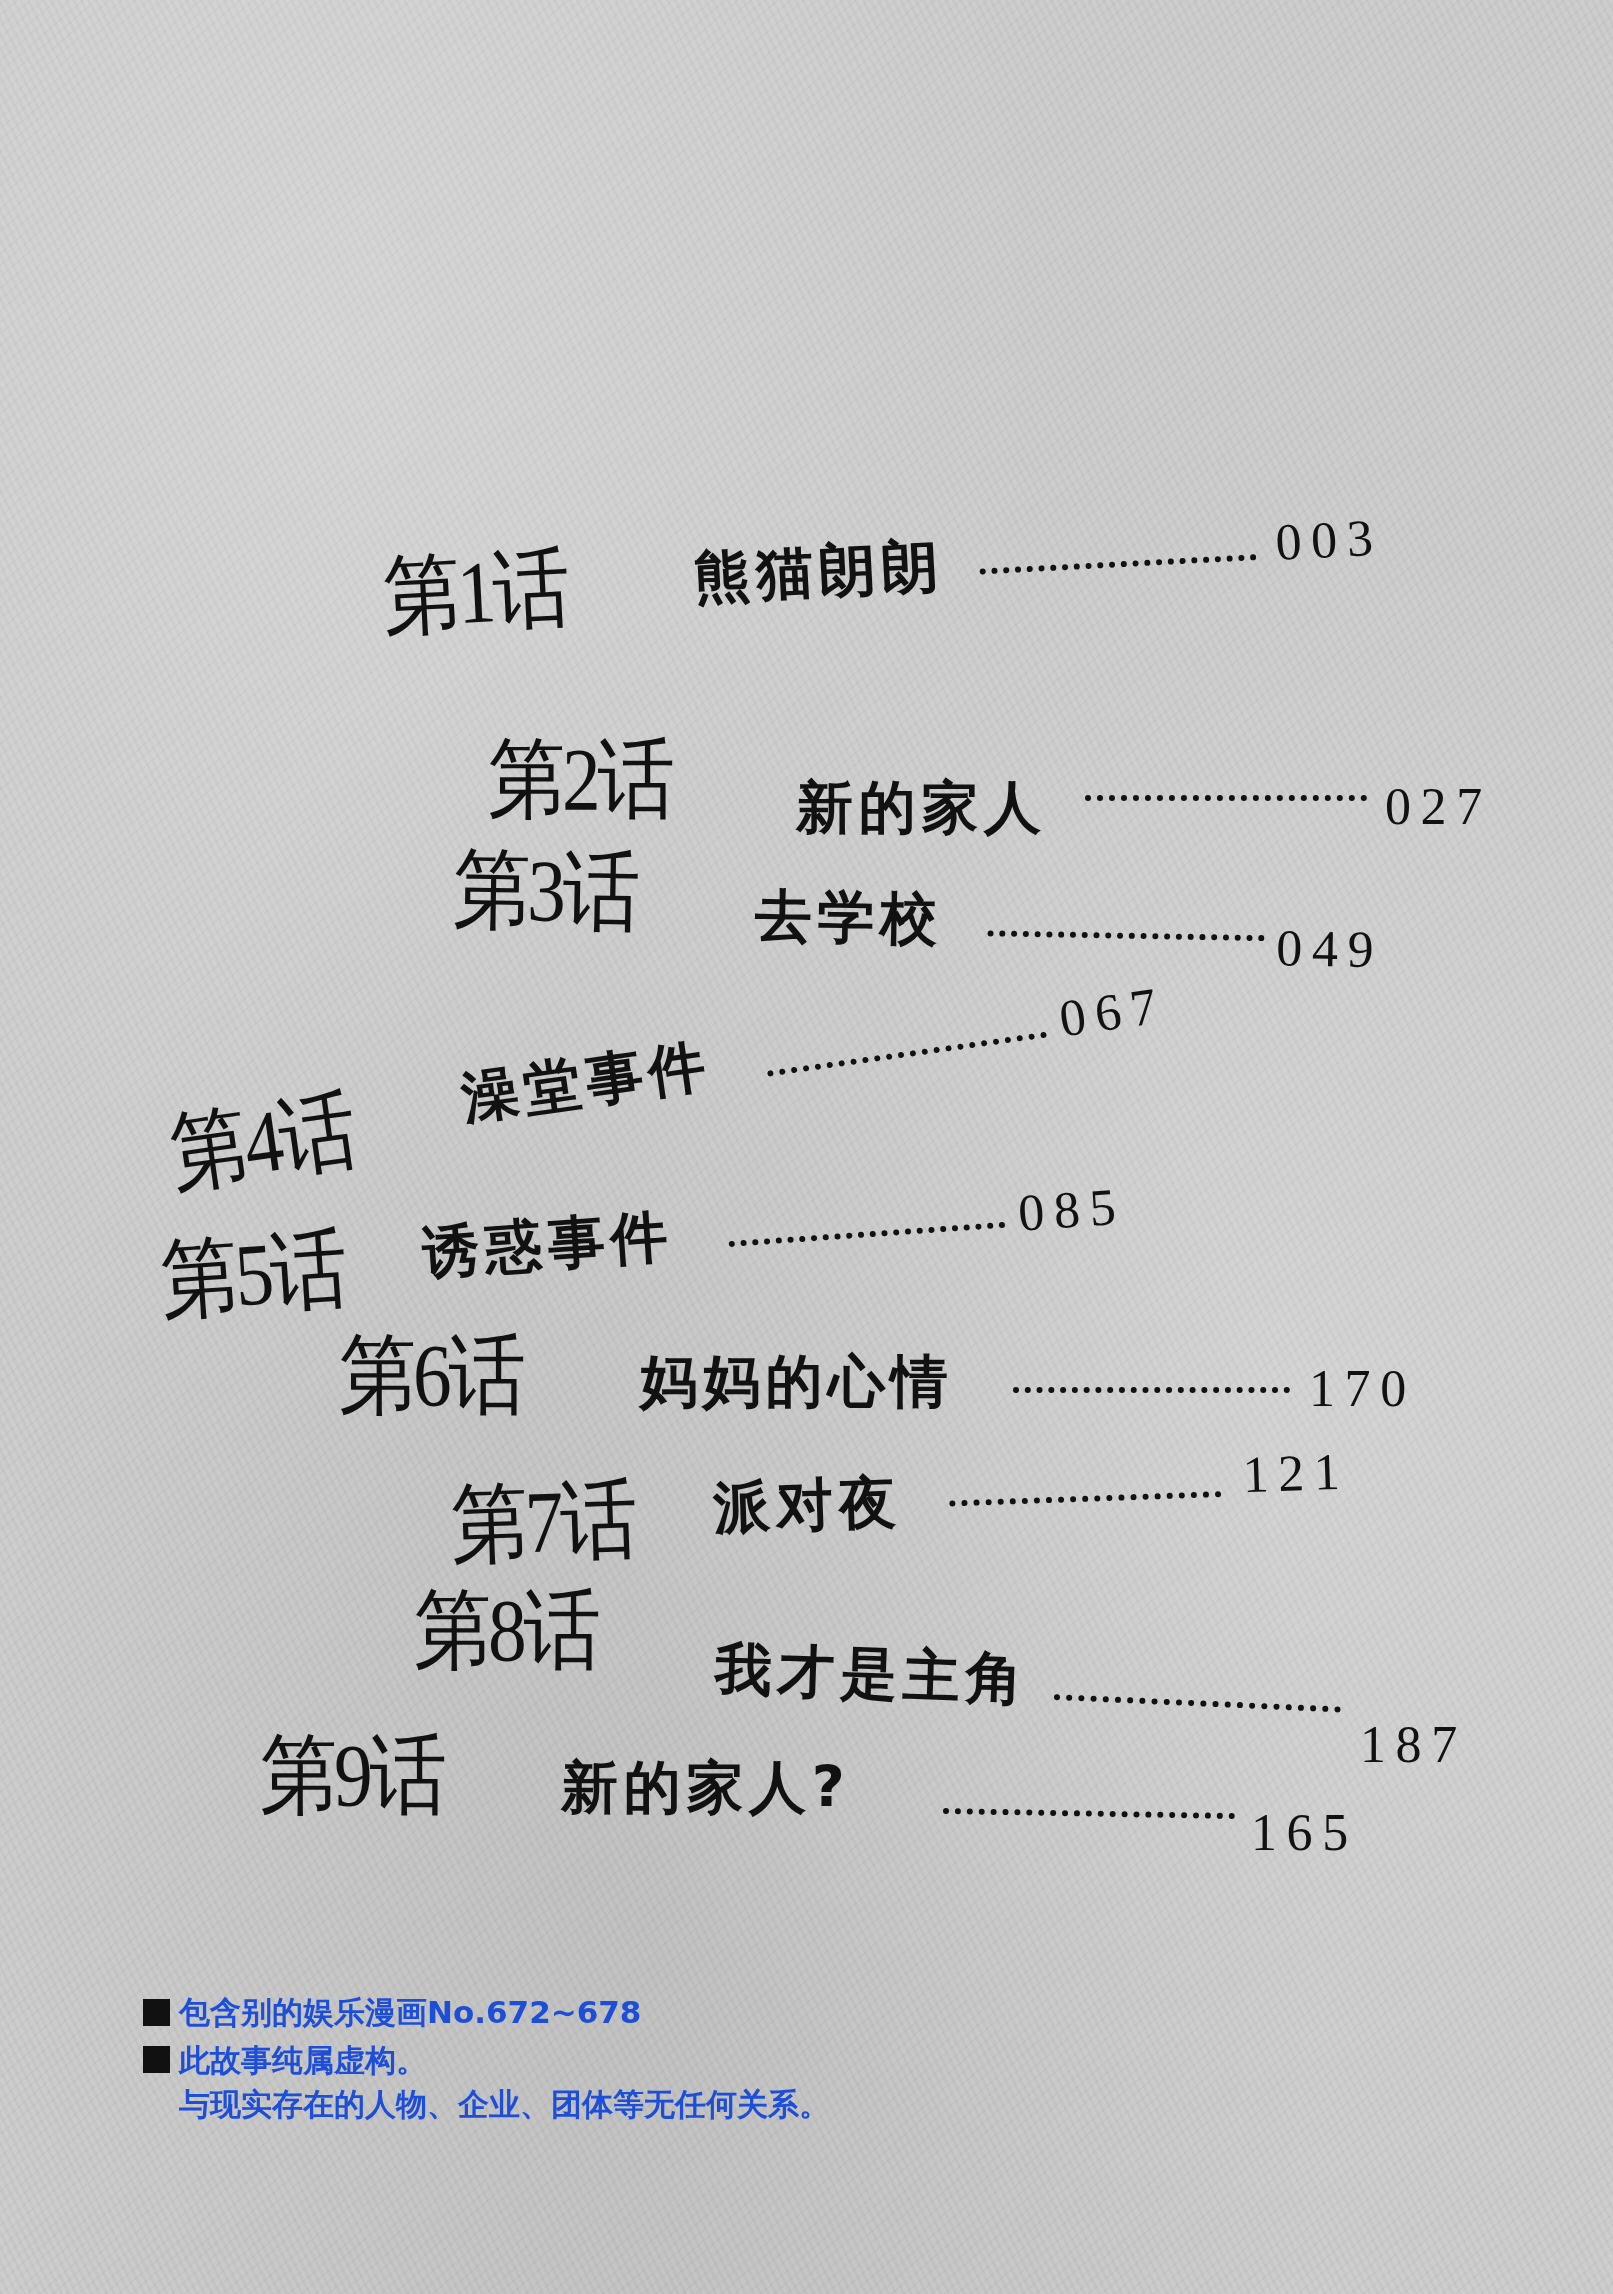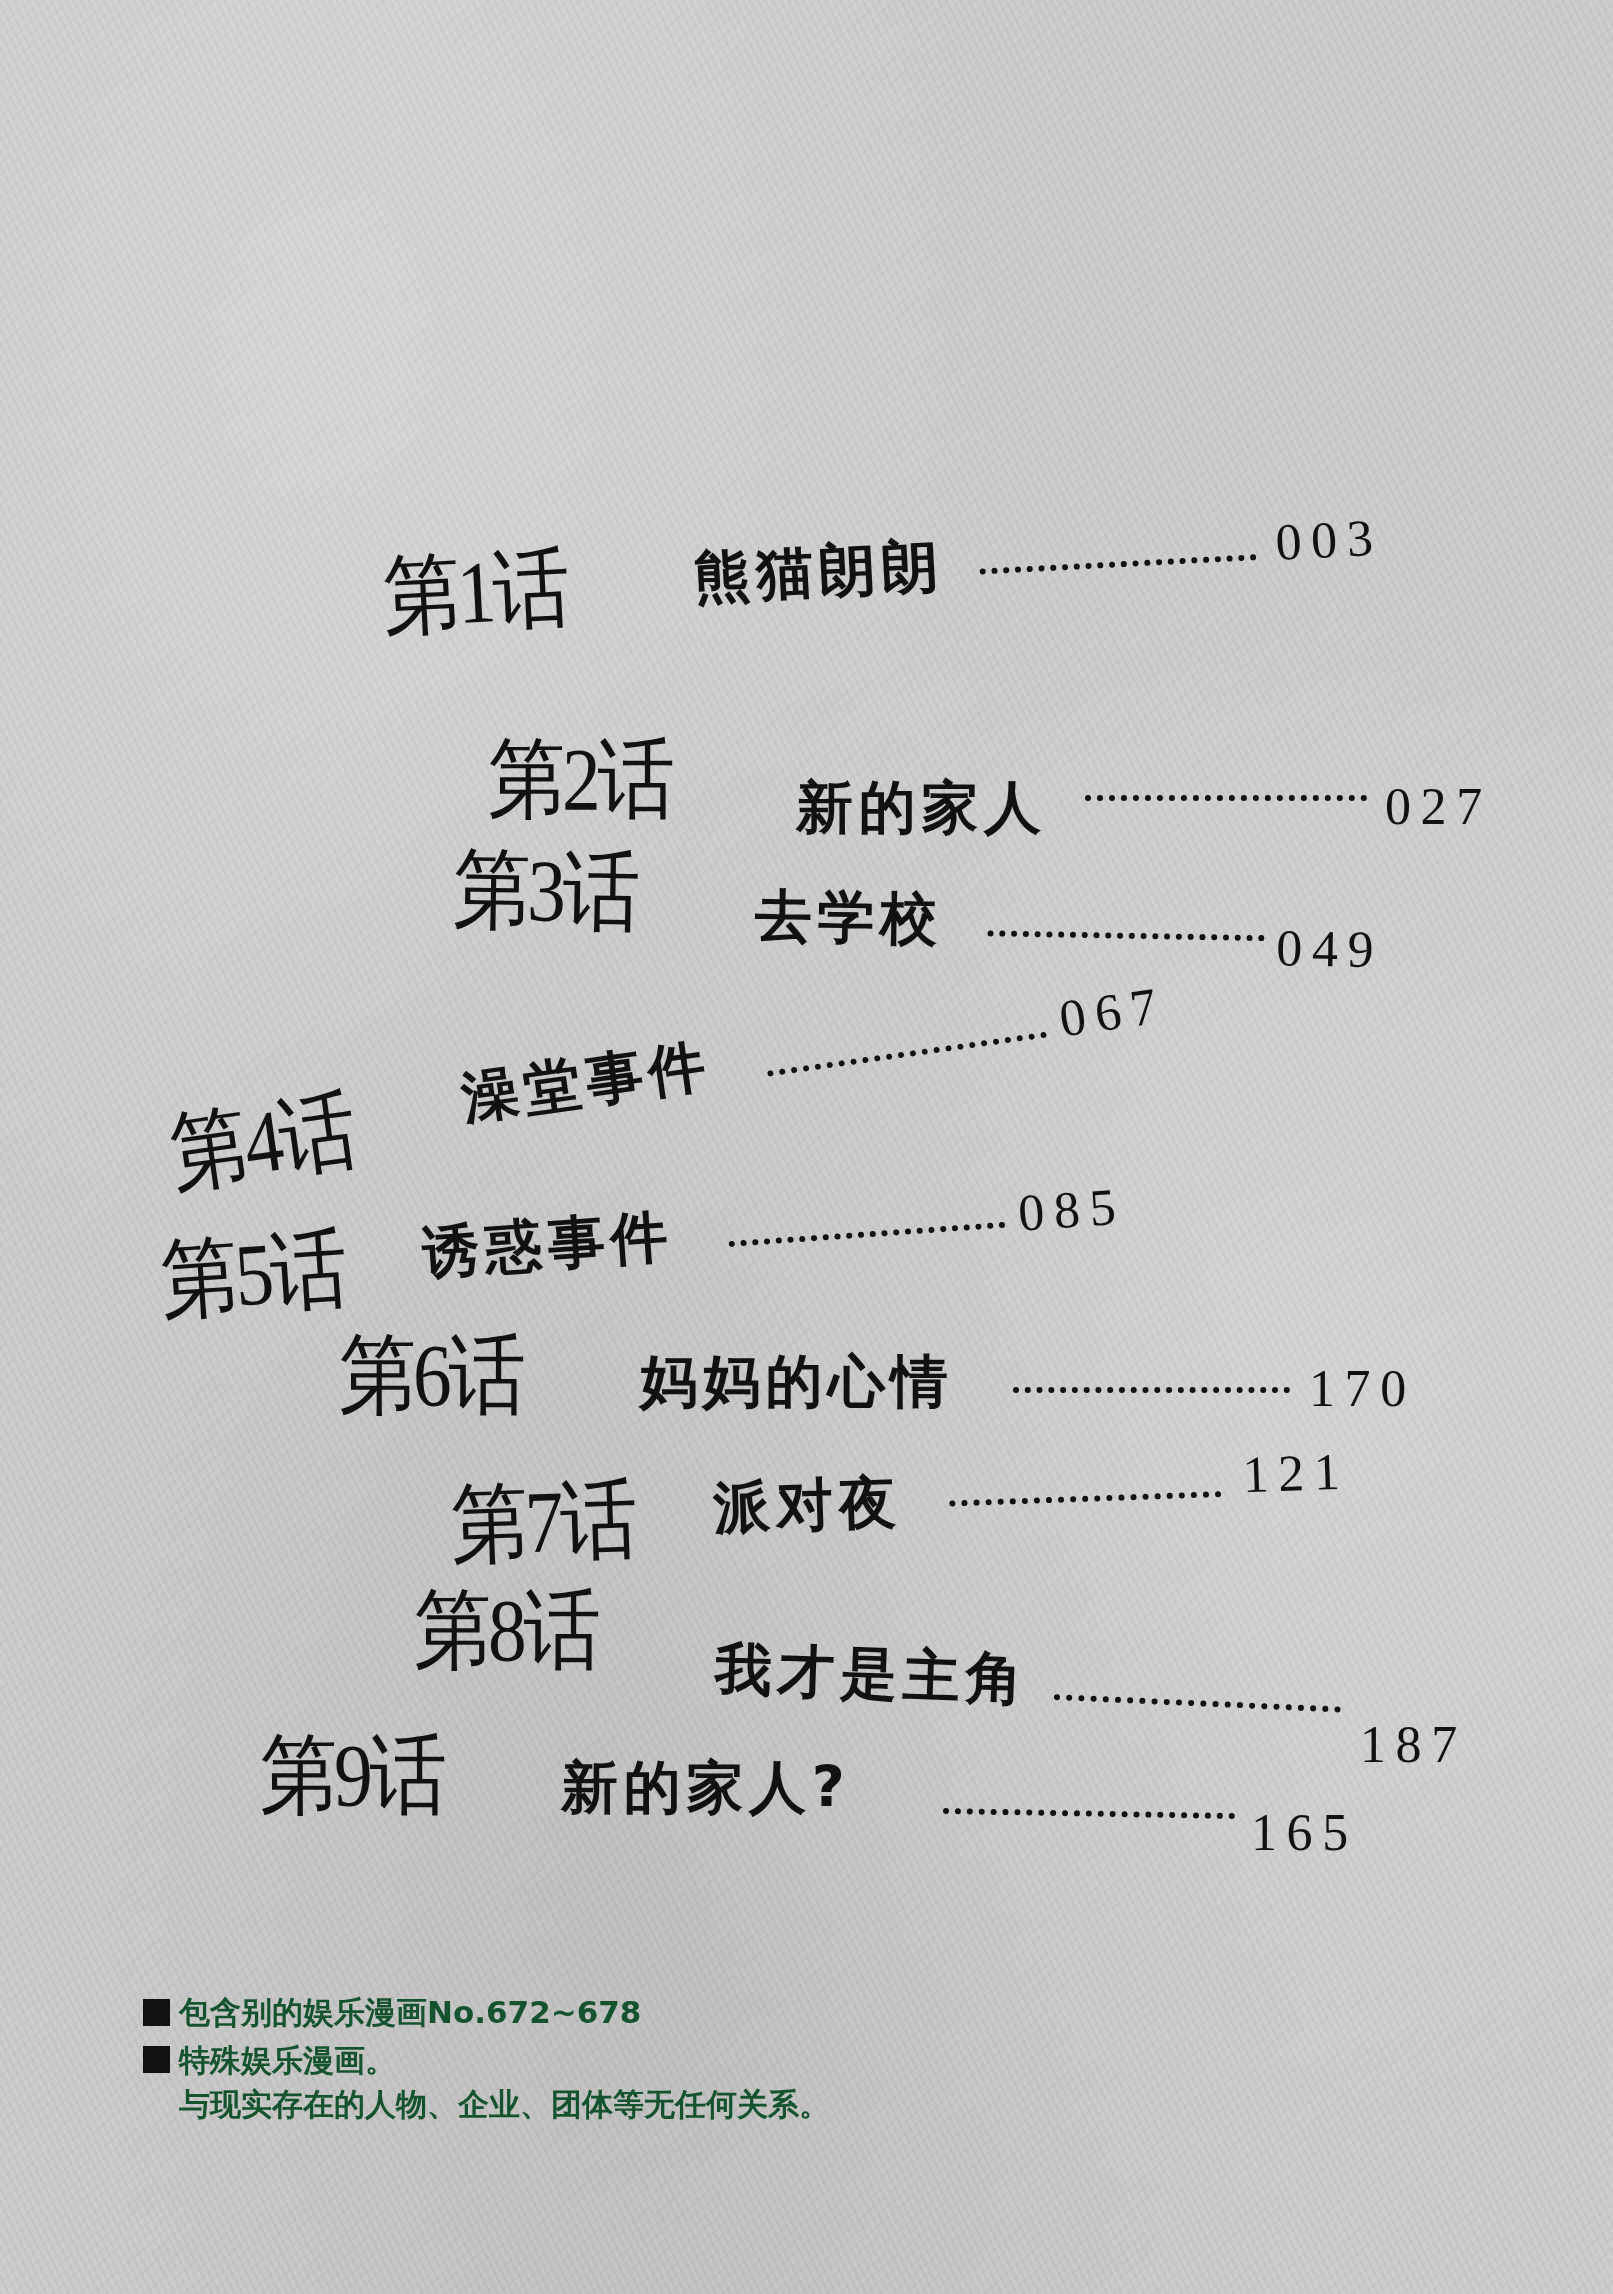--- a/index.html
+++ b/index.html
@@ -16,21 +16,21 @@
       #cbcbcb;}
   .entry{position:absolute;white-space:nowrap;transform-origin:left center;}
   .ep-label{position:absolute;font-family:"Liberation Serif","DejaVu Serif",serif;
     font-size:88px;line-height:1;letter-spacing:-3.8px;transform:scaleX(0.88);transform-origin:left bottom;}
   .ep-title{position:absolute;font-family:"DejaVu Sans","Liberation Sans",sans-serif;
     font-weight:bold;font-size:57px;line-height:1;letter-spacing:5.7px;}
   .ep-dots{position:absolute;border-bottom:6.7px dotted #111;height:0;}
   .ep-page{position:absolute;font-family:"Liberation Serif","DejaVu Serif",serif;
     font-size:52px;line-height:1;letter-spacing:9.6px;}
   .notes{position:absolute;left:143px;top:1990px;font-family:"DejaVu Sans","Liberation Sans",sans-serif;
-    font-size:31px;line-height:44px;color:#14532d;font-weight:bold;}
+    font-size:31px;line-height:44px;color:#1d4ed8;font-weight:bold;}
   .note{position:relative;padding-left:36px;margin-bottom:3.8px;}
   .note .bullet{position:absolute;left:0;top:8.6px;width:27px;height:27px;background:#111;}
   .note div{white-space:nowrap;}
 </style>
 </head>
 <body>
 
 <div class="paper"></div>
 
 <div class="entry" style="left:378px;top:497px;transform:rotate(-3deg);">
@@ -96,17 +96,17 @@
   <span class="ep-page" style="left:991px;top:75px;">165</span>
 </div>
 
 <div class="notes">
   <div class="note">
     <span class="bullet"></span>
     <div>包含别的娱乐漫画No.672~678</div>
   </div>
   <div class="note">
     <span class="bullet"></span>
-    <div>特殊娱乐漫画。</div>
+    <div>此故事纯属虚构。</div>
     <div>与现实存在的人物、企业、团体等无任何关系。</div>
   </div>
 </div>
 
 
 </body></html>

